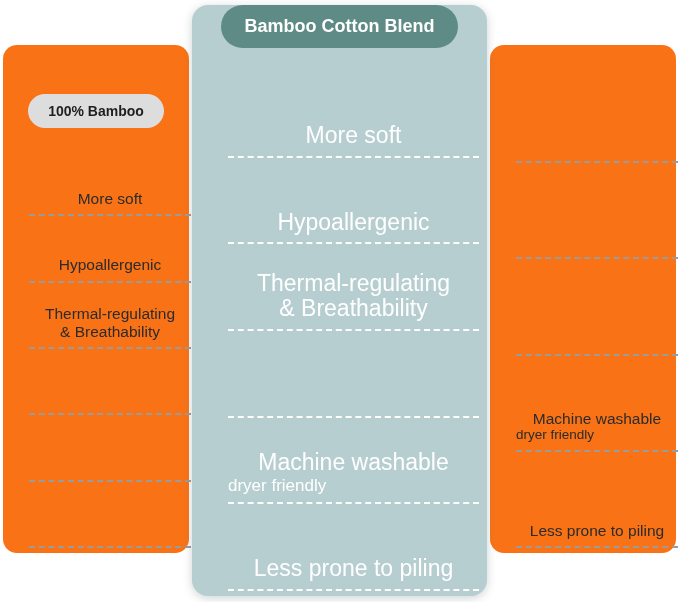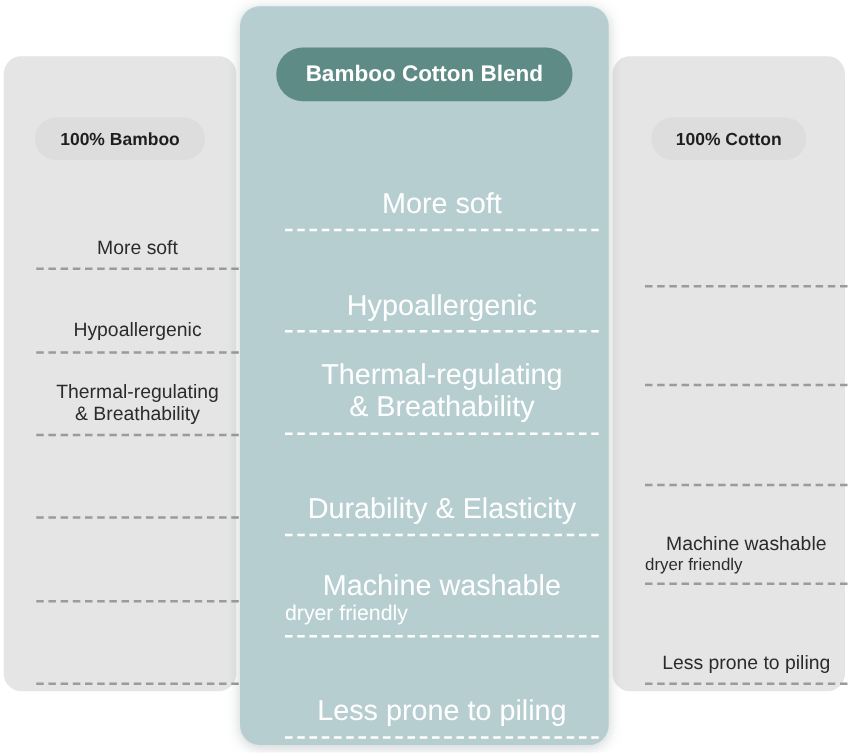--- a/index.html
+++ b/index.html
@@ -18,21 +18,21 @@
     position: relative;
     width: 679px;
     height: 602px;
   }
 
   
   .panel-side {
     position: absolute;
     top: 45px;
     height: 508px;
-    background: #e5e5e5;
+    background: #f97316;
     border-radius: 14px;
     box-sizing: border-box;
     display: flex;
     flex-direction: column;
     align-items: center;
   }
   .panel-left  { left: 3px;  width: 186px; }
   .panel-right { left: 490px; width: 186px; }
 
   
@@ -65,21 +65,20 @@
     color: #1e1e1e;
     font-size: 14px;
     padding: 9px 20px;
     margin-top: 49px;
   }
   .badge-center {
     background: #5e8b85;
     color: #ffffff;
     font-size: 18px;
     padding: 11px 24px;
-    margin-top: 33px;
   }
 
   
   .rows {
     width: 100%;
     box-sizing: border-box;
     display: flex;
     flex-direction: column;
     flex: 1 1 auto;
     margin-left: 28px;
@@ -182,37 +181,35 @@
       </div>
       <div class="row">
         <div class="row-text">Hypoallergenic</div>
         <div class="divider"></div>
       </div>
       <div class="row">
         <div class="row-text">Thermal-regulating<br>&amp; Breathability</div>
         <div class="divider"></div>
       </div>
       <div class="row">
-        <div class="row-text">Durability &amp; Elasticity</div>
         <div class="divider"></div>
       </div>
       <div class="row">
         <div class="row-text">Machine washable</div>
         <div class="row-sub">dryer friendly</div>
         <div class="divider"></div>
       </div>
       <div class="row">
         <div class="row-text">Less prone to piling</div>
         <div class="divider"></div>
       </div>
     </div>
   </div>
 
   <div class="panel-side panel-right">
-    <div class="badge badge-side">100% Cotton</div>
     <div class="rows rows-side">
       <div class="row empty">
         <div class="row-text"></div>
         <div class="divider"></div>
       </div>
       <div class="row empty">
         <div class="row-text"></div>
         <div class="divider"></div>
       </div>
       <div class="row empty">

